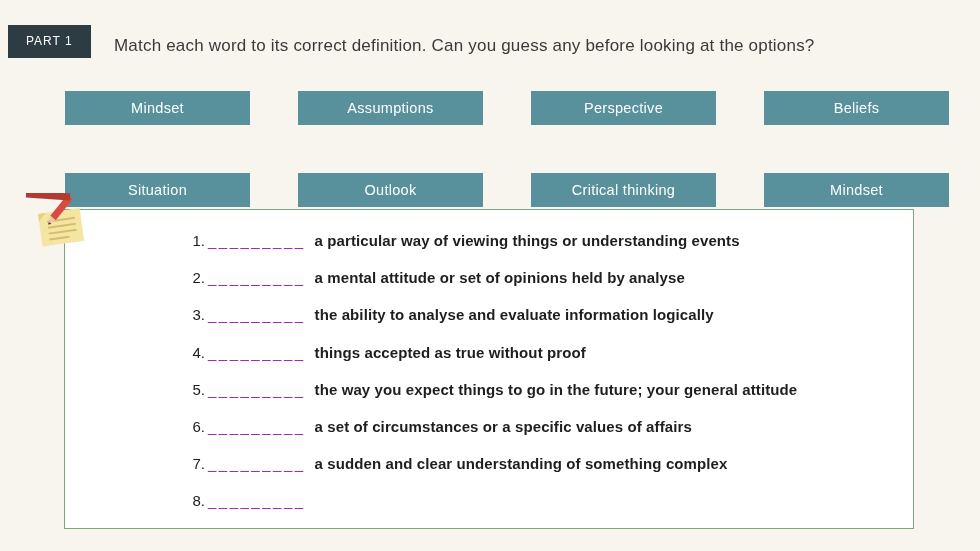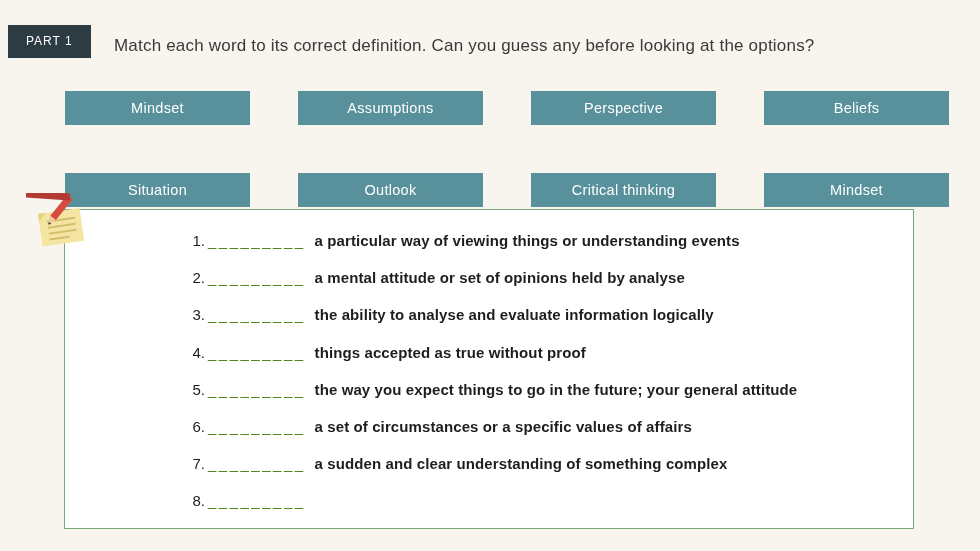--- a/index.html
+++ b/index.html
@@ -31,21 +31,21 @@
   }
   .def-box{
     position:absolute;left:64px;top:209px;width:850px;height:320px;
     background:#ffffff;border:1.5px solid var(--box_border,#79a77e);
     box-sizing:border-box;padding:12px 0 0 126px;
   }
   .def-row{
     height:37.2px;display:flex;align-items:center;font-size:15px;color:#1e1e1e;
   }
   .def-row .num{min-width:14px;text-align:right;margin-right:3px;}
-  .def-row .blank{letter-spacing:2.5px;margin-right:9px;white-space:nowrap;color:#4d7c0f;}
+  .def-row .blank{letter-spacing:2.5px;margin-right:9px;white-space:nowrap;color:#a21caf;}
   .def-row .text{white-space:nowrap;letter-spacing:0.1px;font-weight:bold;}
   .note-icon{position:absolute;left:26px;top:193px;width:64px;height:60px;z-index:3;}
 </style>
 </head>
 <body>
 
 <div class="stage">
 
   <div class="badge">PART 1</div>
   <div class="title">Match each word to its correct definition. Can you guess any before looking at the options?</div>

